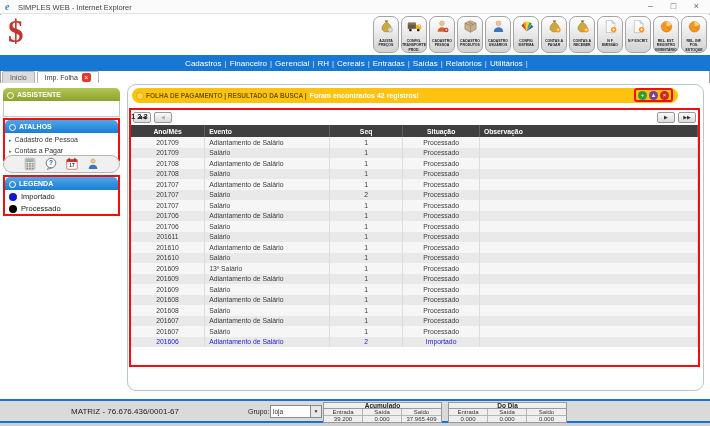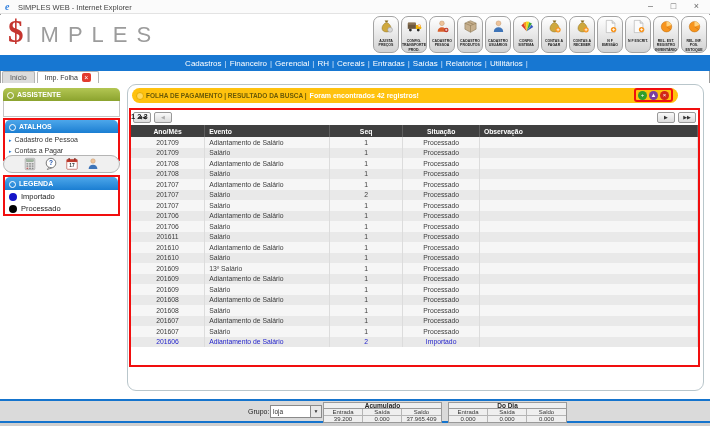--- a/index.html
+++ b/index.html
@@ -125,21 +125,20 @@
     <div class="win-controls">
       <span class="wc">–</span>
       <span class="wc">□</span>
       <span class="wc">×</span>
     </div>
   </div>
 
   <div class="header">
     <div class="logo">
       <span class="logo-dollar">$</span>
-      <span class="logo-rest">IMPLES</span>
     </div>
     <div class="toolbar">
         <div class="tbtn">
           <span><svg viewBox="0 0 16 16" width="15" height="15">
               <path d="M6 1.5h4L8.8 3.5H7.2z" fill="#8a6d1f"></path>
               <path d="M8 3.5C4.8 5 3.2 7.4 3.2 9.9c0 2.6 2.1 3.9 4.8 3.9s4.8-1.3 4.8-3.9C12.8 7.4 11.2 5 8 3.5z" fill="#cfa83d" stroke="#8a6d1f" stroke-width="0.5"></path>
               <circle cx="11.8" cy="11.5" r="2.6" fill="#d8d8d8" stroke="#909090" stroke-width="0.5"></circle>
             </svg></span>
           <span class="tlabel">AJUSTA PREÇOS</span>
         </div>
@@ -504,20 +503,21 @@
                 <td class="c3">Importado</td>
                 <td class="c4"></td>
               </tr>
             </tbody>
         </table>
       </div>
     </div>
   </div>
 
   <div class="fbar">
+    <span class="company">MATRIZ - 76.676.436/0001-67</span>
     <span class="grupo-label">Grupo:</span>
     <span class="fselect">
       <span class="fselect-value">loja</span>
       <span class="fselect-arrow">▼</span>
     </span>
     <div class="fpanel fp-acumulado">
       <div class="fpanel-title">Acumulado</div>
       <div class="fpanel-grid">
           <div class="fh">Entrada</div>
           <div class="fh">Saída</div>

